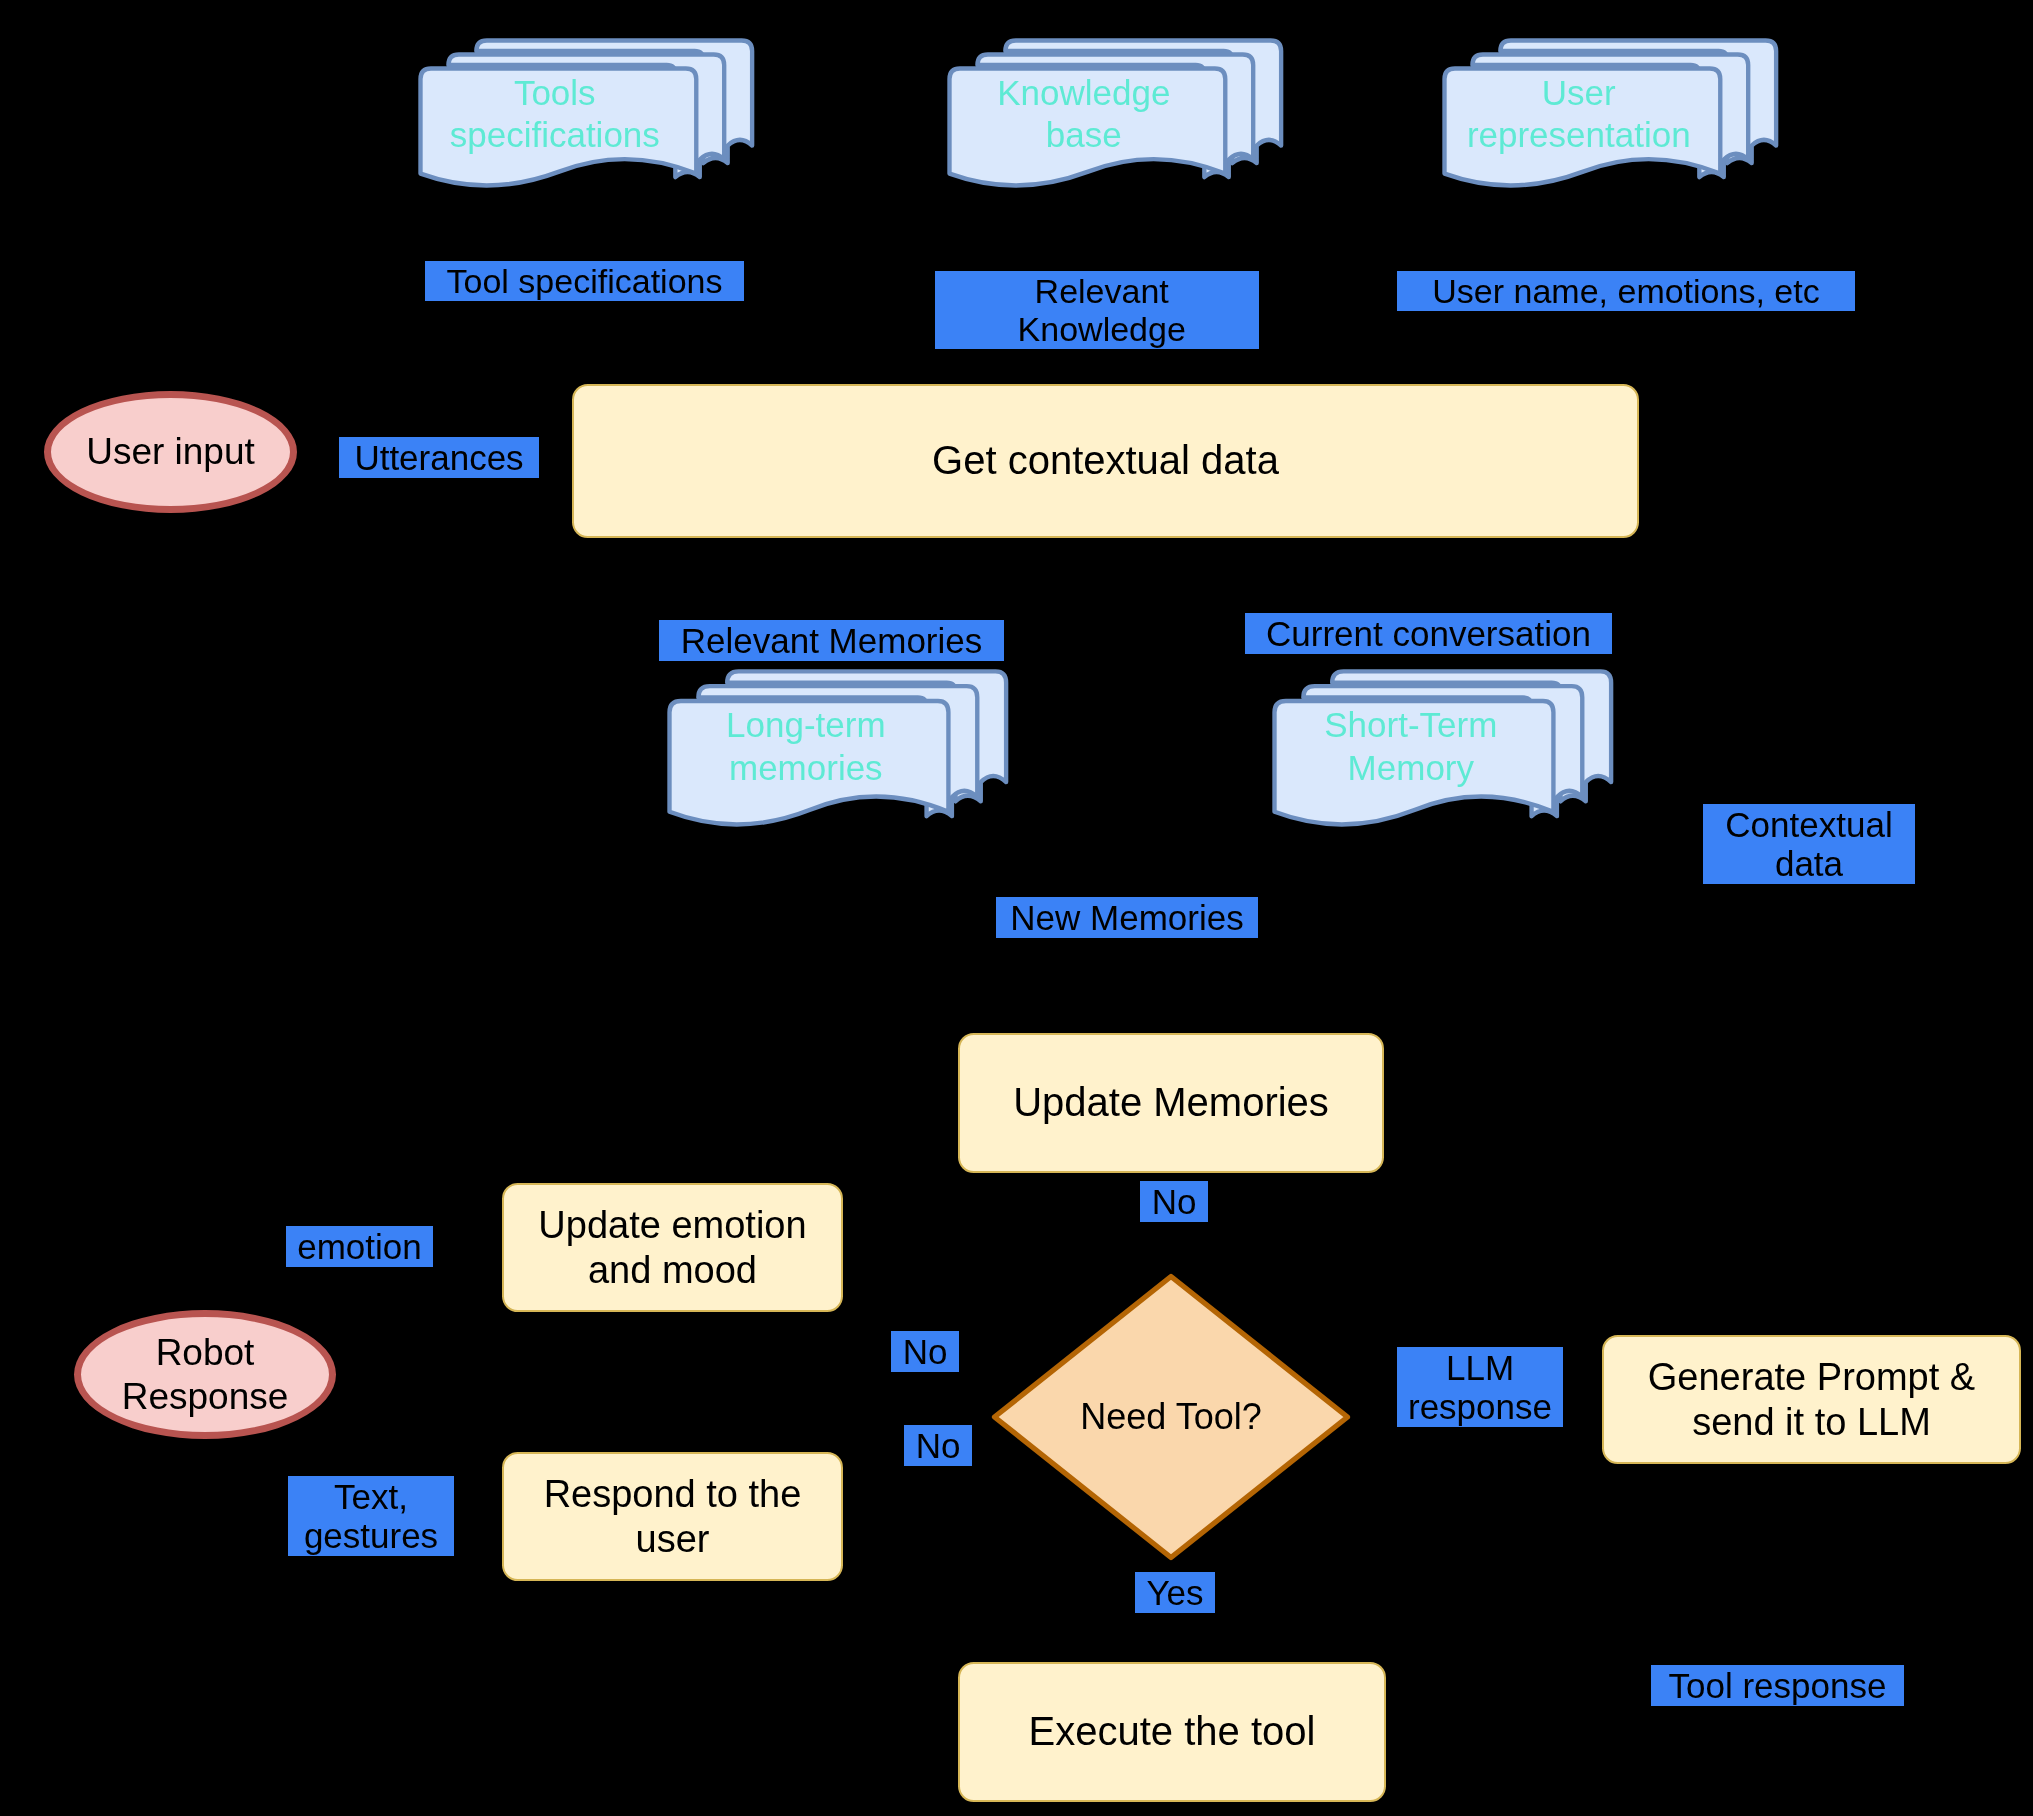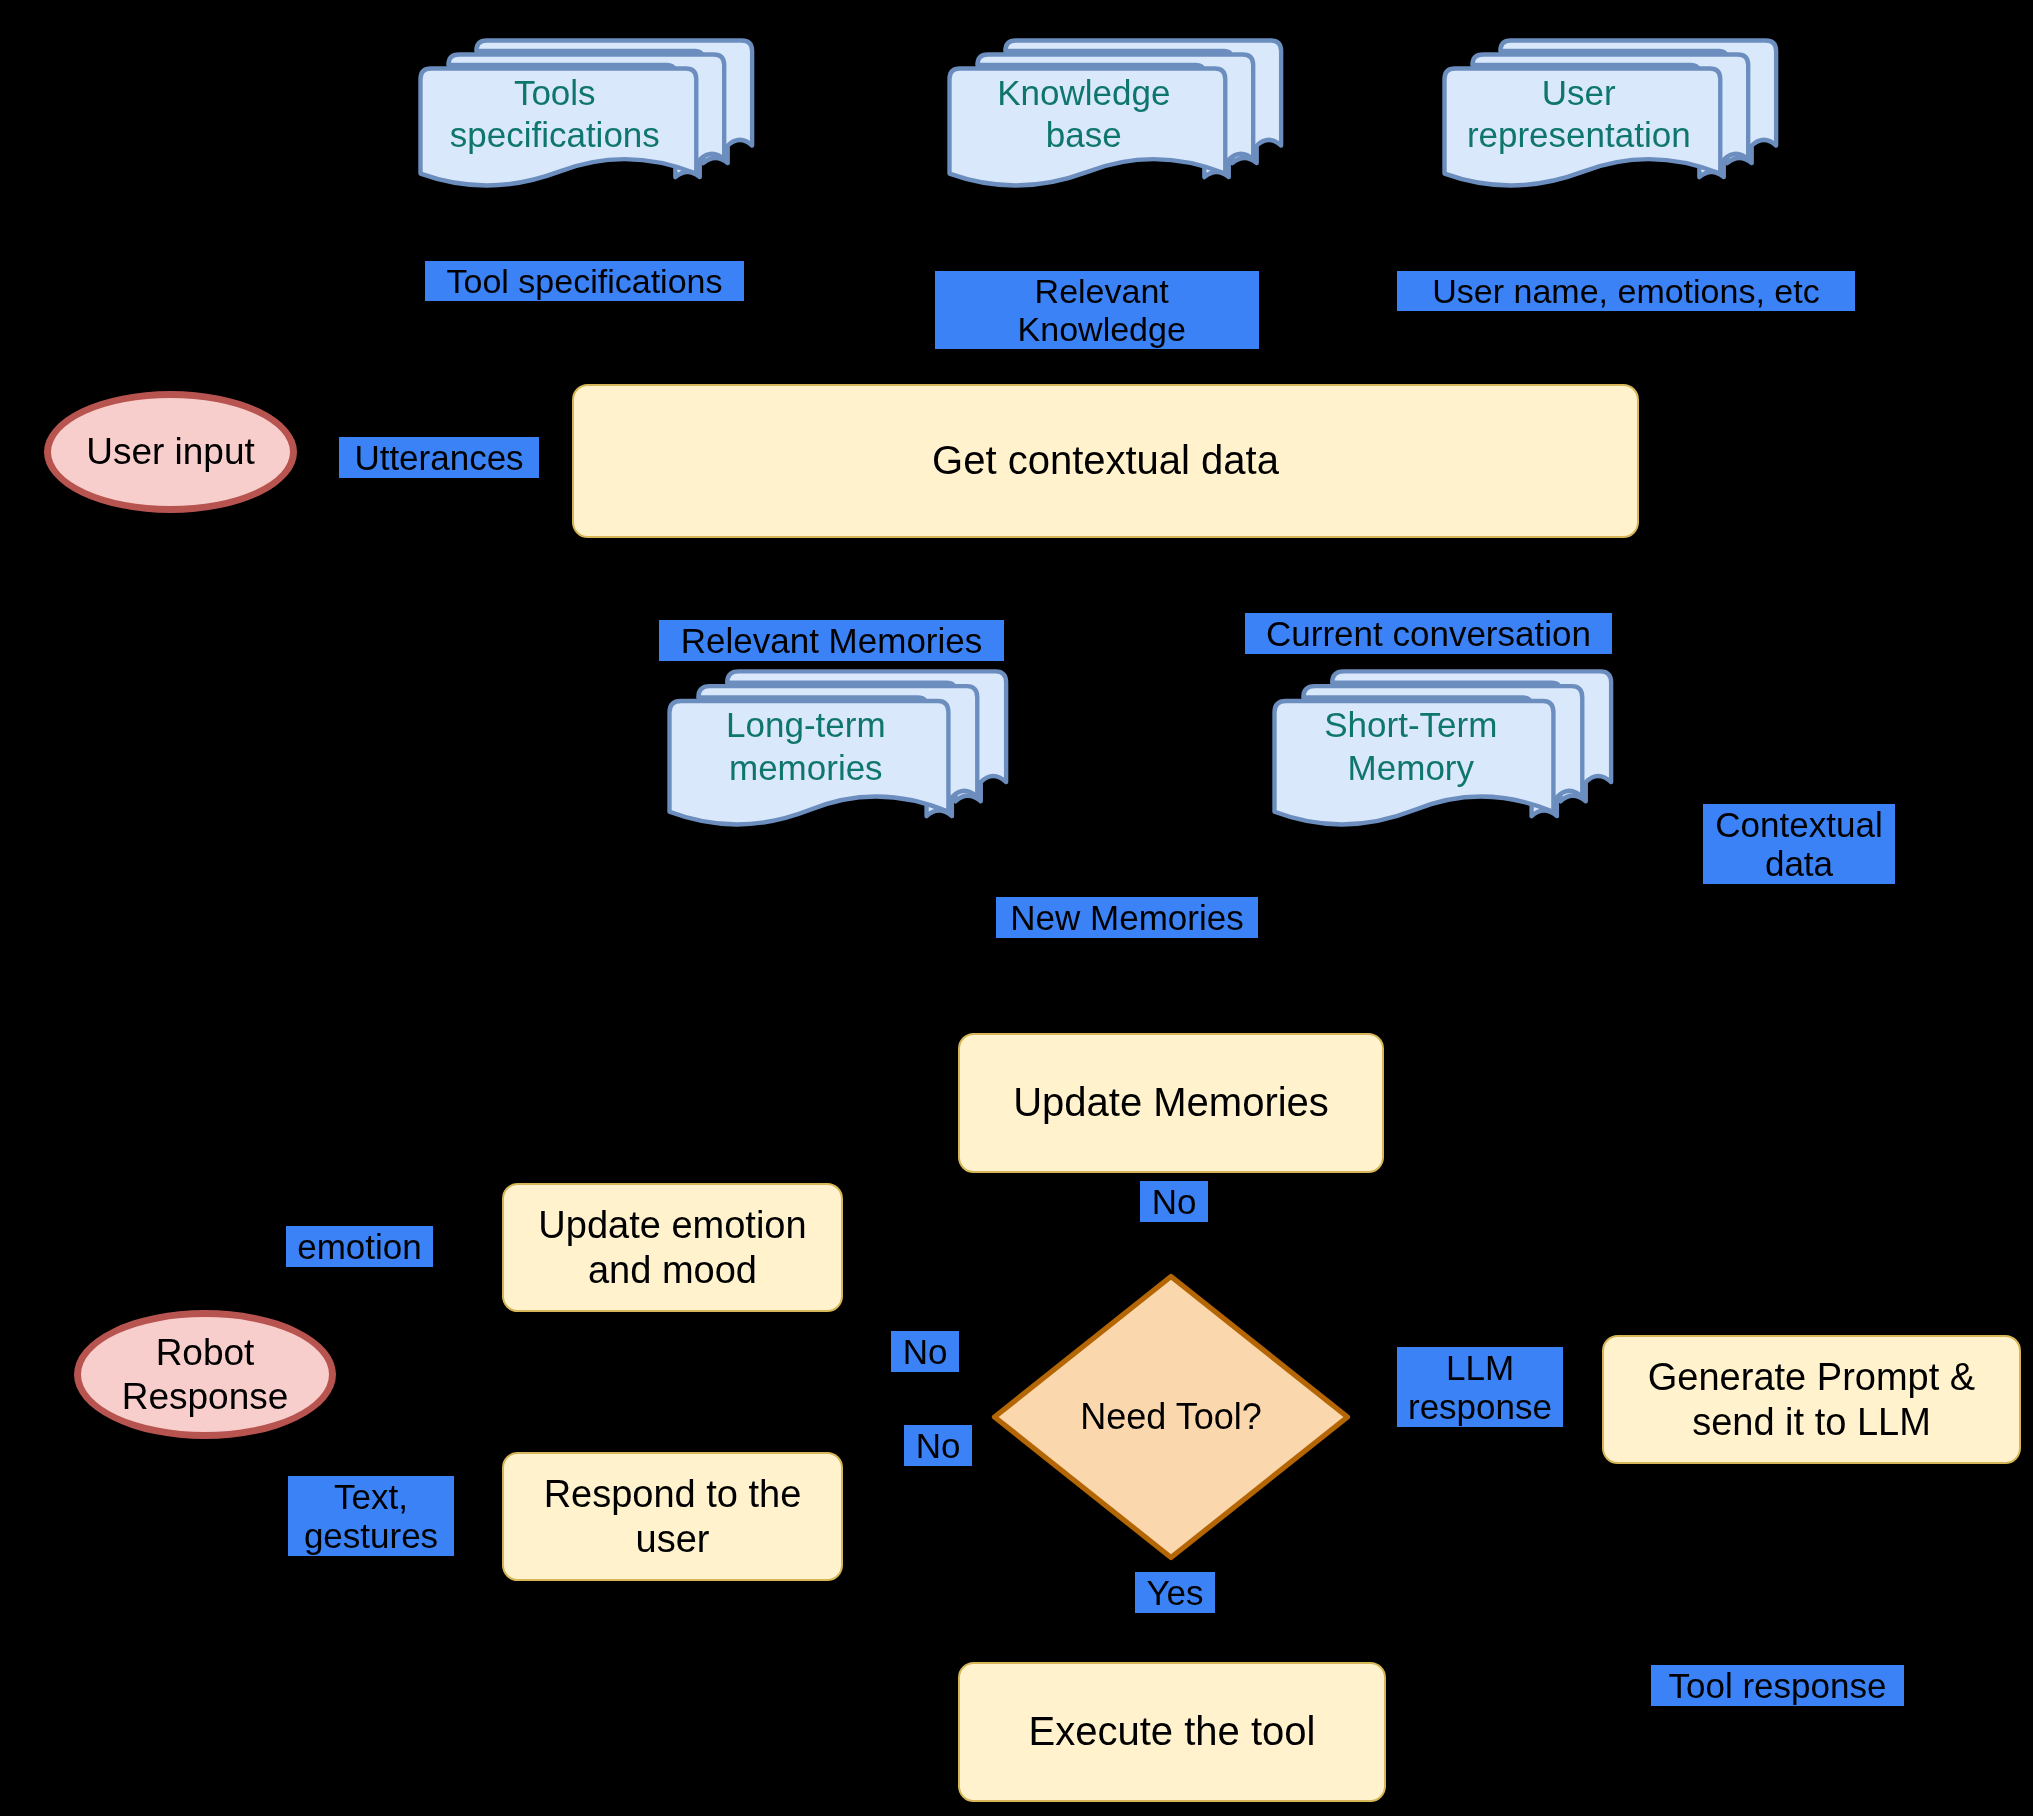--- a/index.html
+++ b/index.html
@@ -79,21 +79,21 @@
     width: 100%;
     height: 100%;
     overflow: visible;
   }
   .docstack .dtext {
     position: absolute;
     left: 0;
     right: 18%;
     top: 30%;
     text-align: center;
-    color: #0f766e;
+    color: #5eead4;
     line-height: 1.22;
     z-index: 3;
     pointer-events: none;
   }
 
   
   .edgelabel {
     position: absolute;
     background: #3b82f6;
     color: #000000;
@@ -168,21 +168,21 @@
   <div class="docstack node" style="left:1271px; top:653px; width:341px; height:171px; font-size:35px;">
     <svg viewBox="0 0 390 196" preserveAspectRatio="none">
       <path d="M70 34 Q70 21 83 21 L377 21 Q389 21 389 34 L389 148 Q374 134 360 148 L360 170 Q345 157 331 170 L331 44 Q331 34 321 34 Z" fill="#dae8fc" stroke="#6c8ebf" stroke-width="5" stroke-linejoin="round"></path>
       <path d="M37 51 Q37 38 50 38 L344 38 Q356 38 356 51 L356 165 Q341 151 327 165 L327 187 Q312 174 298 187 L298 61 Q298 51 288 51 Z" fill="#dae8fc" stroke="#6c8ebf" stroke-width="5" stroke-linejoin="round"></path>
       <path d="M4 68 Q4 55 17 55 L311 55 Q323 55 323 68 L323 182 Q242 148 164 180 Q83 212 4 182 Z" fill="#dae8fc" stroke="#6c8ebf" stroke-width="5" stroke-linejoin="round"></path>
     </svg>
     <div class="dtext" style="white-space: pre-line;">Short-Term
 Memory</div>
   </div>
 
-  <div class="edgelabel" style="left: 1703px; top: 804px; width: 192px; font-size: 35px; white-space: pre-line;">Contextual
+  <div class="edgelabel" style="left: 1703px; top: 804px; width: 212px; font-size: 35px; white-space: pre-line;">Contextual
 data</div>
 
   <div class="edgelabel" style="left:996px; top:897px; width:262px; font-size:35px;">New Memories</div>
 
   <div class="process node" style="left:958px; top:1033px; width:426px; height:140px; font-size:40px;">Update Memories</div>
 
   <div class="edgelabel" style="left:1140px; top:1181px; width:68px; font-size:35px;">No</div>
 
   <div class="edgelabel" style="left:286px; top:1226px; width:147px; font-size:35px;">emotion</div>
 

